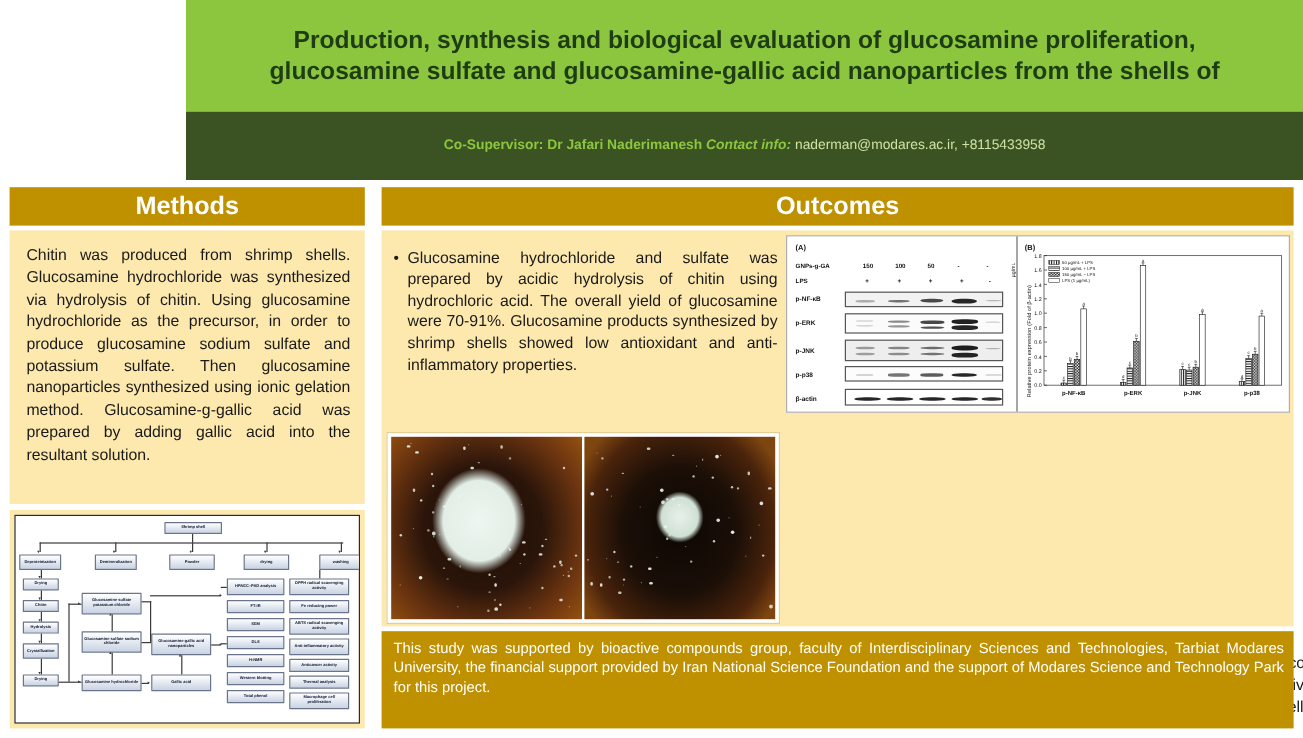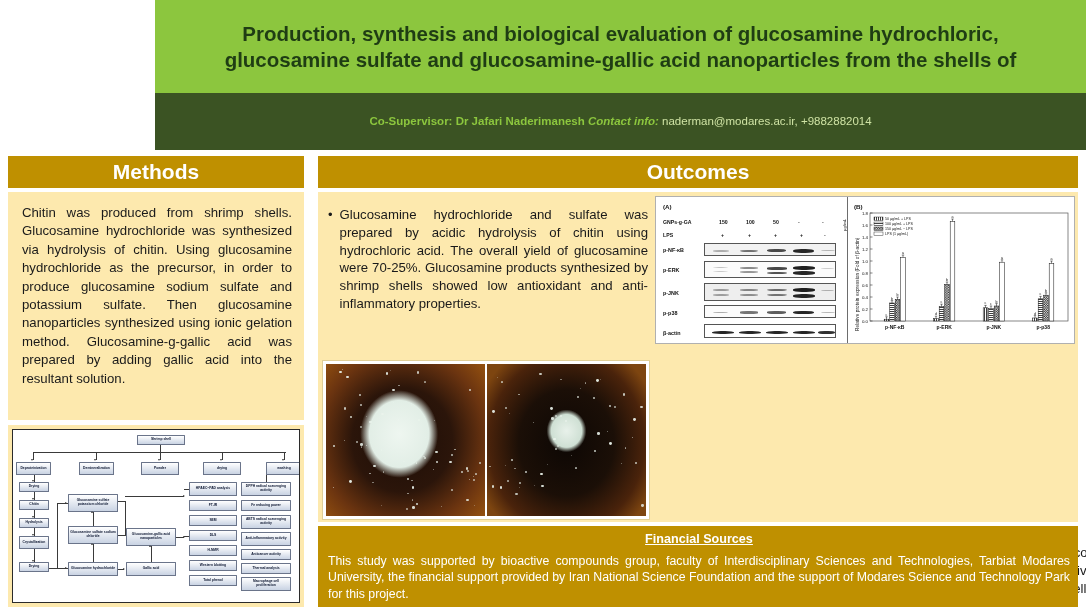--- a/index.html
+++ b/index.html
@@ -155,30 +155,30 @@
   }
 </style>
 </head>
 <body>
 
 <div id="header">
 
 
   <div id="title-band">
     <div id="title-text">
-      <div>Production, synthesis and biological evaluation of glucosamine hydrochloric,</div>
+      <div>Production, synthesis and biological evaluation of glucosamine proliferation,</div>
       <div>glucosamine sulfate and glucosamine-gallic acid nanoparticles from the shells of</div>
     </div>
   </div>
 
   <div id="authors-band">
     <div class="author-line">
       <span class="au-strong">Co-Supervisor: Dr Jafari Naderimanesh</span>
       <span class="au-ital">Contact info:</span>
-      <span class="au-plain">naderman@modares.ac.ir, +9882882014</span>
+      <span class="au-plain">naderman@modares.ac.ir, +8115433958</span>
     </div>
   </div>
 </div>
 
 <div class="sec-head" id="methods-head">
   <span>Methods</span>
 </div>
 <div class="sec-head" id="outcomes-head">
   <span>Outcomes</span>
 </div>
@@ -284,21 +284,21 @@
     <div class="ln" style="left:171px;top:59px;width:5px;height:1px;"></div>
     <div class="ln" style="left:171px;top:106px;width:5px;height:1px;"></div>
     <div class="ln" style="left:253px;top:45px;width:1px;height:7px;"></div>
   </div>
 </div>
 
 <div id="outcomes-body">
 
   <div class="bullet-row" id="bullet1">
     <div class="bdot">•</div>
-    <div class="btxt">Glucosamine hydrochloride and sulfate was prepared by acidic hydrolysis of chitin using hydrochloric acid. The overall yield of glucosamine were 70-25%. Glucosamine products synthesized by shrimp shells showed low antioxidant and anti-inflammatory properties.</div>
+    <div class="btxt">Glucosamine hydrochloride and sulfate was prepared by acidic hydrolysis of chitin using hydrochloric acid. The overall yield of glucosamine were 70-91%. Glucosamine products synthesized by shrimp shells showed low antioxidant and anti-inflammatory properties.</div>
   </div>
 
   <div class="bullet-row" id="bullet2">
     <div class="bdot">•</div>
     <div class="btxt">Moreover, glucosamine-g-gallic acid was drastically increase the anticancer activity and reduced LPS-induced RAW2647 murine macrophage cells through NF-κB and MAPKs signaling pathways.</div>
   </div>
 
 </div>
 
 <div id="figure-box">
@@ -623,15 +623,14 @@
         <div class="speck" style="left: 39.4481%; top: 28.4081%; width: 2.80387px; height: 2.80387px; opacity: 0.905425;"></div>
         <div class="speck" style="left: 3.2716%; top: 30.2975%; width: 2.84735px; height: 2.84735px; opacity: 0.915308;"></div>
         <div class="speck" style="left: 84.2062%; top: 65.1962%; width: 1.05241px; height: 1.05241px; opacity: 0.507367;"></div>
         <div class="speck" style="left: 34.2519%; top: 79.4375%; width: 2.73571px; height: 2.73571px; opacity: 0.889935;"></div>
         <div class="speck" style="left: 85.4086%; top: 19.3548%; width: 2.21392px; height: 2.21392px; opacity: 0.771346;"></div>
       </div>
   </div>
 </div>
 
 <div id="financial">
-  <div id="fin-title">Financial Sources</div>
   <div id="fin-text">This study was supported by bioactive compounds group, faculty of Interdisciplinary Sciences and Technologies, Tarbiat Modares University, the financial support provided by Iran National Science Foundation and the support of Modares Science and Technology Park for this project.</div>
 </div>
 
 </body></html>

